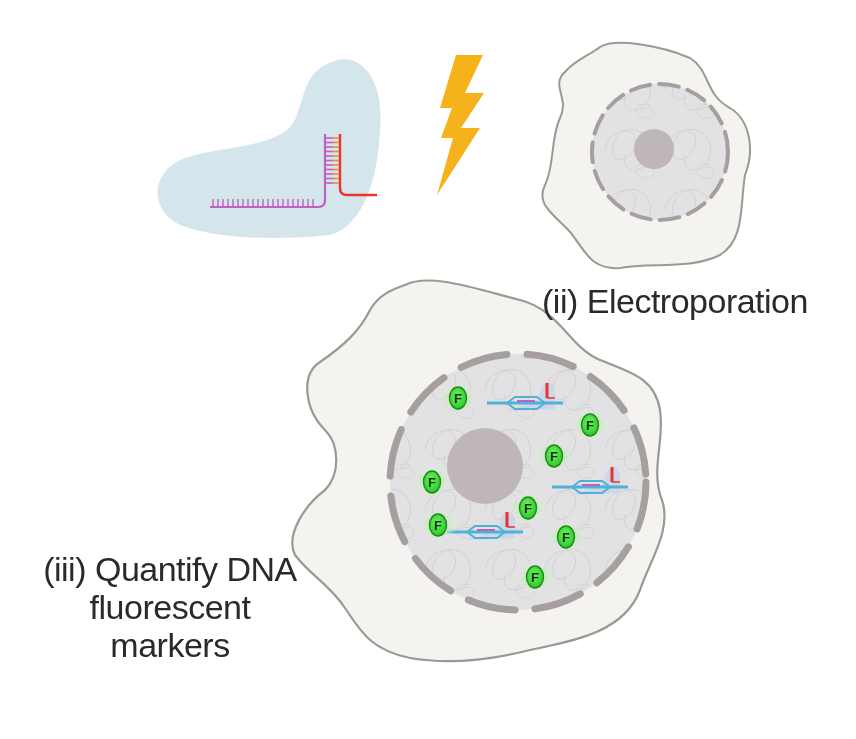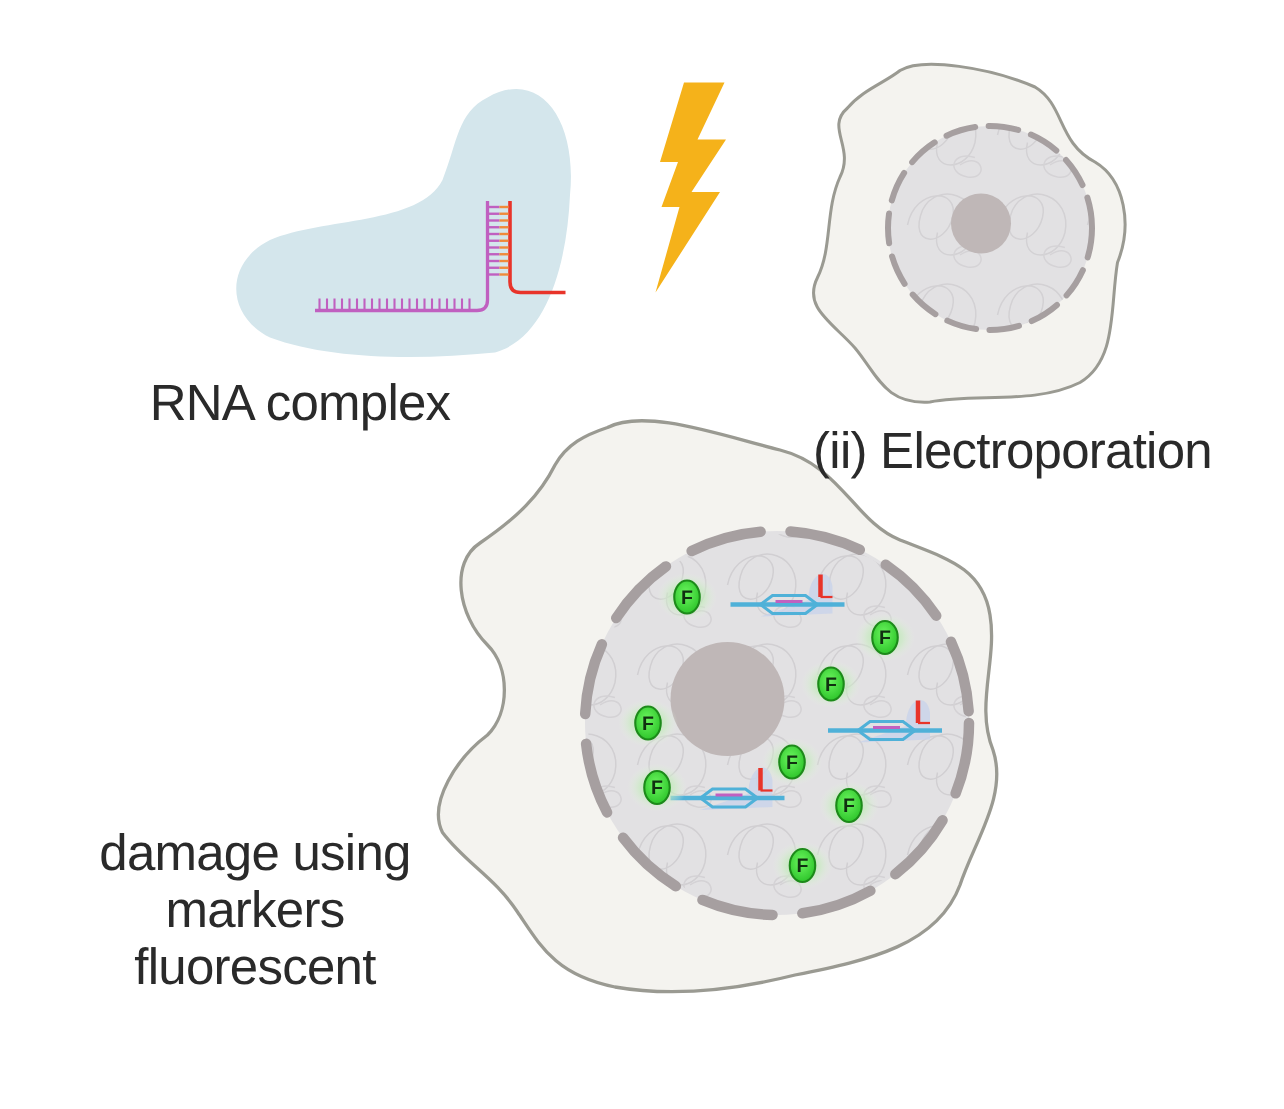--- a/index.html
+++ b/index.html
@@ -171,22 +171,21 @@
         <g>
           <ellipse cx="535" cy="577" rx="20" ry="16" fill="url(#glow)"></ellipse>
           <ellipse cx="535" cy="577" rx="8.5" ry="11" fill="url(#markerFill)" stroke="#1d8a1a" stroke-width="1.4"></ellipse>
           <text x="535" y="581.5" text-anchor="middle" font-size="13" font-weight="bold" font-family="&quot;Liberation Sans&quot;, sans-serif" fill="#103010">F</text>
         </g>
       </g>
   </g>
 </svg>
 
 <div class="label" id="label-1">
-  <span>RNA complex</span>
 </div>
 <div class="label" id="label-2">
   <span>(ii) Electroporation</span>
 </div>
 <div class="label" id="label-3">
-  <span>damage using</span>
+  <span>(iii) Quantify DNA</span>
+  <span>fluorescent</span>
   <span>markers</span>
-  <span>fluorescent</span>
 </div>
 
 </body></html>

